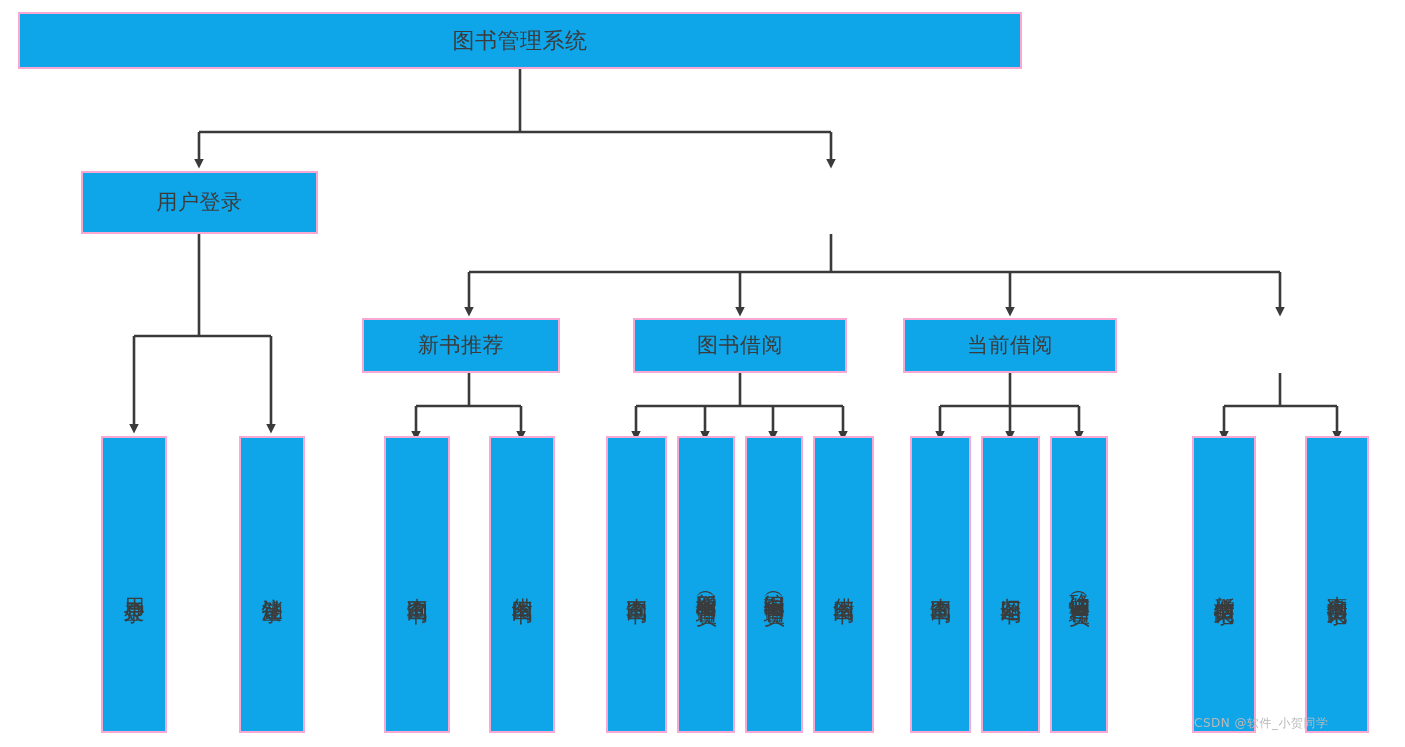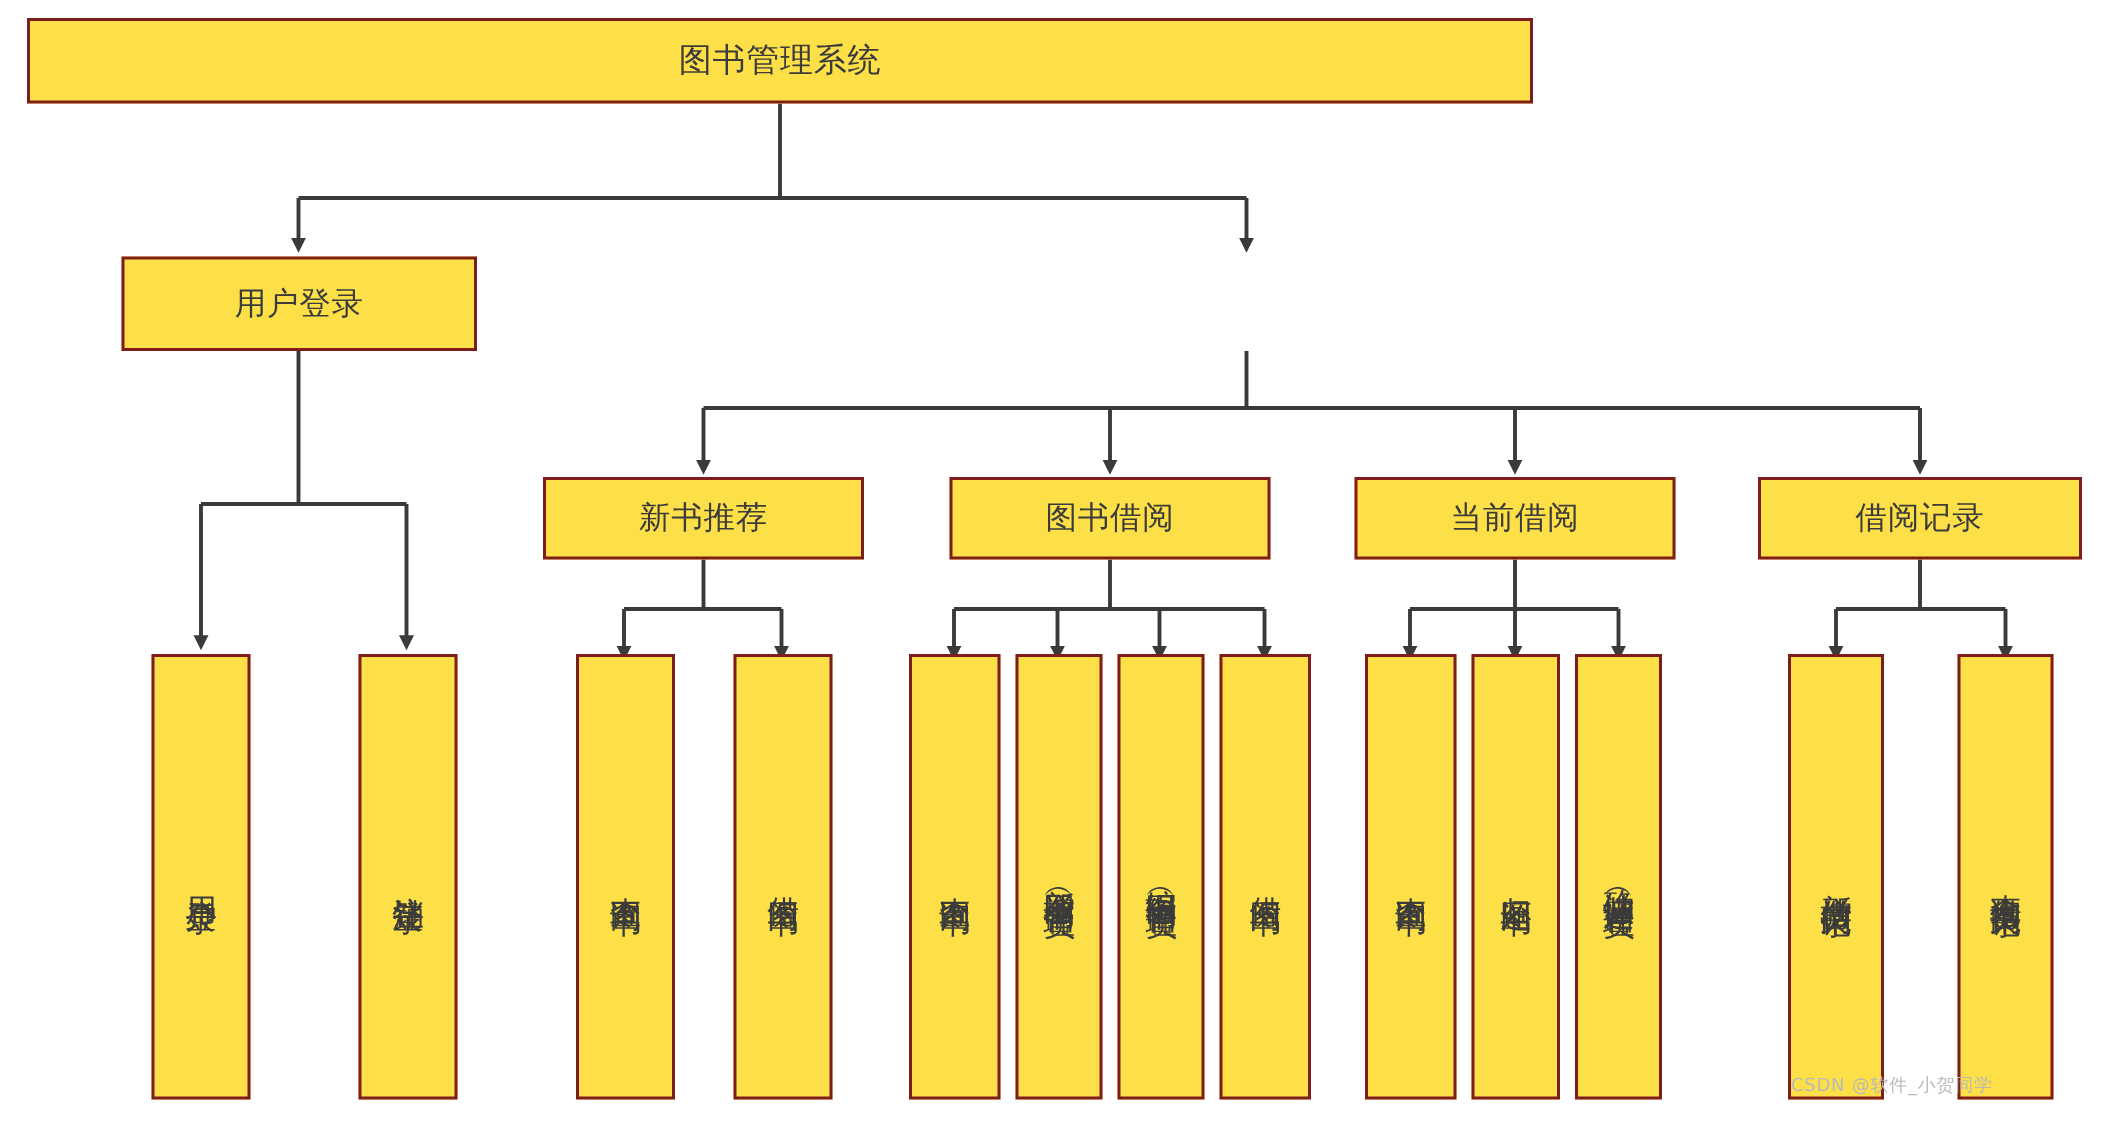--- a/index.html
+++ b/index.html
@@ -22,22 +22,22 @@
     position: absolute;
     left: 0;
     top: 0;
     width: 1405px;
     height: 747px;
     pointer-events: none;
   }
   .node {
     position: absolute;
     box-sizing: border-box;
-    background: #fde047;
-    border: 2px solid #7f1d1d;
+    background: #0ea5e9;
+    border: 2px solid #f9a8d4;
     display: flex;
     align-items: center;
     justify-content: center;
     overflow: hidden;
   }
   .node-label {
     color: #3b3b3b;
     font-size: 21px;
     line-height: 1.15;
     letter-spacing: 0.5px;
@@ -129,35 +129,32 @@
 
   <div class="node root" style="left:18px; top:12px; width:1004px; height:57px;">
     <span class="node-label">图书管理系统</span>
   </div>
 
   <div class="node level2" style="left:81px; top:171px; width:237px; height:63px;">
     <span class="node-label">用户登录</span>
   </div>
 
 
-  <div class="node level3" style="left:362px; top:318px; width:214px; height:55px;">
+  <div class="node level3" style="left:362px; top:318px; width:198px; height:55px;">
     <span class="node-label">新书推荐</span>
   </div>
 
   <div class="node level3" style="left:903px; top:318px; width:214px; height:55px;">
     <span class="node-label">当前借阅</span>
   </div>
 
   <div class="node level3" style="left:633px; top:318px; width:214px; height:55px;">
     <span class="node-label">图书借阅</span>
   </div>
 
-  <div class="node level3" style="left:1172px; top:318px; width:216px; height:55px;">
-    <span class="node-label">借阅记录</span>
-  </div>
 
   <div class="node leaf" style="left:101px; top:436px; width:66px; height:297px;">
     <span class="node-label">用户登录</span>
   </div>
 
   <div class="node leaf" style="left:239px; top:436px; width:66px; height:297px;">
     <span class="node-label">注销登录</span>
   </div>
 
   <div class="node leaf" style="left:384px; top:436px; width:66px; height:297px;">

